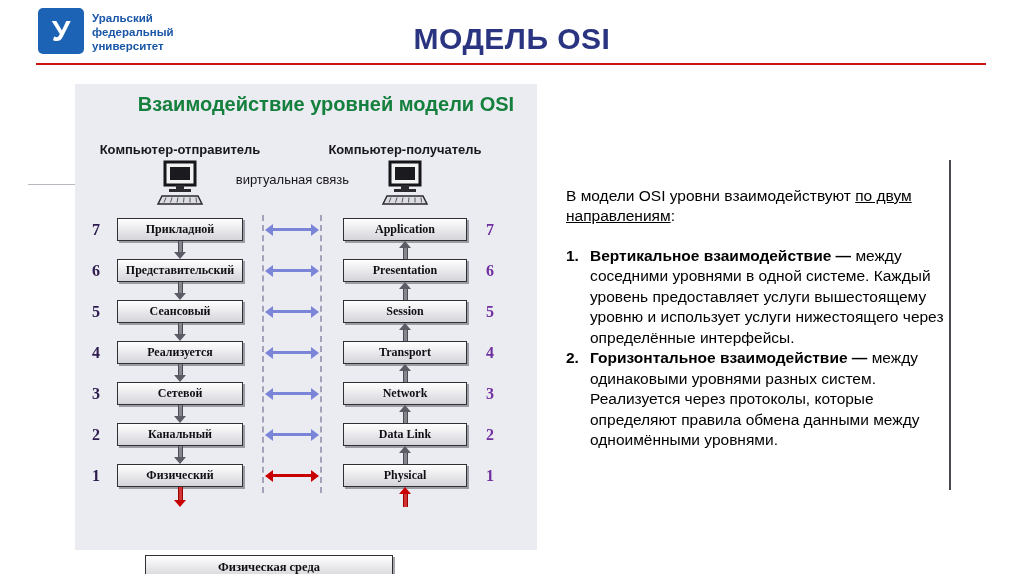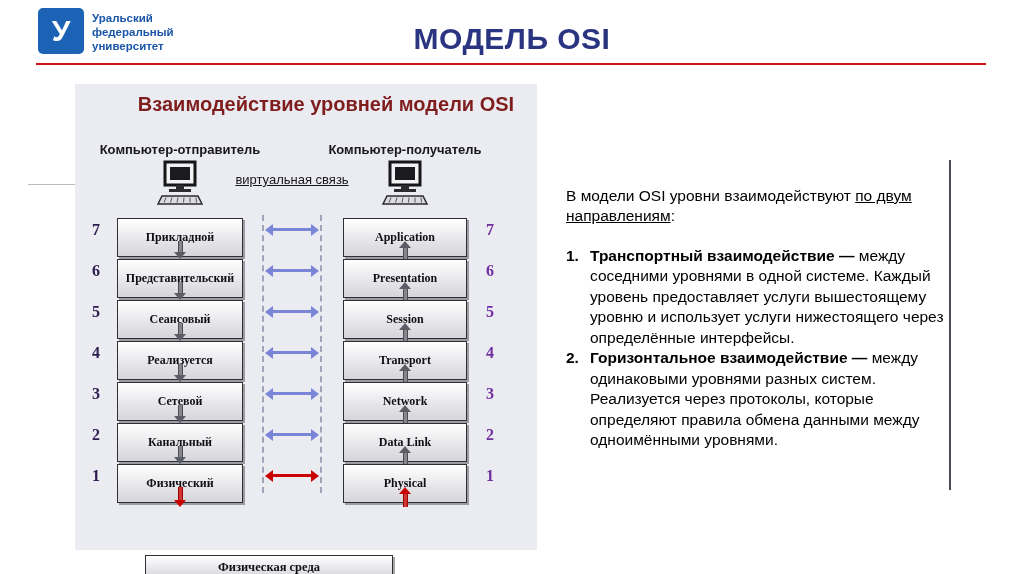--- a/index.html
+++ b/index.html
@@ -15,34 +15,34 @@
   .logo-text span{font:bold 11.5px "Liberation Sans",sans-serif;color:var(--logo-text,#1a56a8);line-height:1.22;}
   .page-title{position:absolute;left:0;right:0;top:22px;text-align:center;
     font:bold 30px "Liberation Sans",sans-serif;color:var(--title-navy,#2a3480);letter-spacing:.5px;}
   .title-rule{position:absolute;left:36px;right:38px;top:63px;height:2px;background:var(--accent-red,#cc1414);}
   .left-tick{position:absolute;left:28px;top:184px;width:54px;height:1px;background:#b9b9c2;}
   .right-edge{position:absolute;left:949px;top:160px;width:2px;height:330px;background:#4a4a52;}
 
   
   .panel{position:absolute;left:75px;top:84px;width:462px;height:466px;background:var(--panel-bg,#ebebf2);}
   .panel-title{position:absolute;left:0;right:0;top:9px;text-align:center;
-    font:bold 20px "Liberation Sans",sans-serif;color:#7f1d1d;margin-left:40px;}
+    font:bold 20px "Liberation Sans",sans-serif;color:#15803d;margin-left:40px;}
   .col-head{position:absolute;top:58px;width:200px;text-align:center;
     font:bold 13px "Liberation Sans",sans-serif;color:#17171c;}
   .sender{left:5px;}
   .receiver{left:230px;}
   .pc{position:absolute;width:52px;height:48px;}
   .pc-l{left:79px;top:76px;}
   .pc-r{left:304px;top:76px;}
-  .vlabel{position:absolute;left:160px;top:88px;width:114px;text-align:center;
-    font:13px "Liberation Sans",sans-serif;color:#17171c;line-height:1.25;text-decoration:underline;}
+  .vlabel{position:absolute;left:160px;top:88px;width:114px;text-align:right;
+    font:13px "Liberation Sans",sans-serif;color:#17171c;line-height:1.25;}
   .vguides{position:absolute;left:187px;top:131px;width:60px;height:278px;
     border-left:2px dashed #a2a2b8;border-right:2px dashed #a2a2b8;}
 
-  .box{position:absolute;height:39px;background:linear-gradient(180deg,#ffffff,#d4d4da);
+  .box{position:absolute;height:23px;background:linear-gradient(180deg,#ffffff,#d4d4da);
     border:1px solid #2f2f34;box-shadow:2px 2px 0 rgba(60,60,70,.45);
     font:bold 12px "Liberation Serif",serif;display:flex;align-items:center;justify-content:center;color:#101014;}
   .lbox{left:42px;width:126px;}
   .rbox{left:268px;width:124px;text-align:center;}
   .medium{left:70px;top:423px;width:248px;height:24px;font-size:12.5px;margin-top:48px;}
 
   .lnum,.rnum{position:absolute;width:26px;text-align:center;font:bold 16px "Liberation Serif",serif;}
   .lnum{left:8px;color:var(--layer-num-left,#2d1b4e);}
   .rnum{left:402px;color:var(--layer-num-right,#7030a0);}
 
@@ -215,21 +215,21 @@
     <div class="varr varr-r up red" style="top:403px"></div>
     <div class="box medium">Физическая среда</div>
   </section>
 
   <section class="content">
     <p class="intro"><span>В модели OSI уровни взаимодействуют </span><span class="link">по двум направлениям</span><span>:</span></p>
 
     <div class="list">
       <div class="item">
         <span class="marker">1.</span>
-        <div class="item-text"><span class="lead">Транспортный взаимодействие —</span><span> между соседними уровнями в одной системе. Каждый уровень предоставляет услуги вышестоящему уровню и использует услуги нижестоящего через определённые интерфейсы.</span></div>
+        <div class="item-text"><span class="lead">Вертикальное взаимодействие —</span><span> между соседними уровнями в одной системе. Каждый уровень предоставляет услуги вышестоящему уровню и использует услуги нижестоящего через определённые интерфейсы.</span></div>
       </div>
       <div class="item">
         <span class="marker">2.</span>
         <div class="item-text"><span class="lead">Горизонтальное взаимодействие —</span><span> между одинаковыми уровнями разных систем. Реализуется через протоколы, которые определяют правила обмена данными между одноимёнными уровнями.</span></div>
       </div>
     </div>
   </section>
 
 </div>
 

